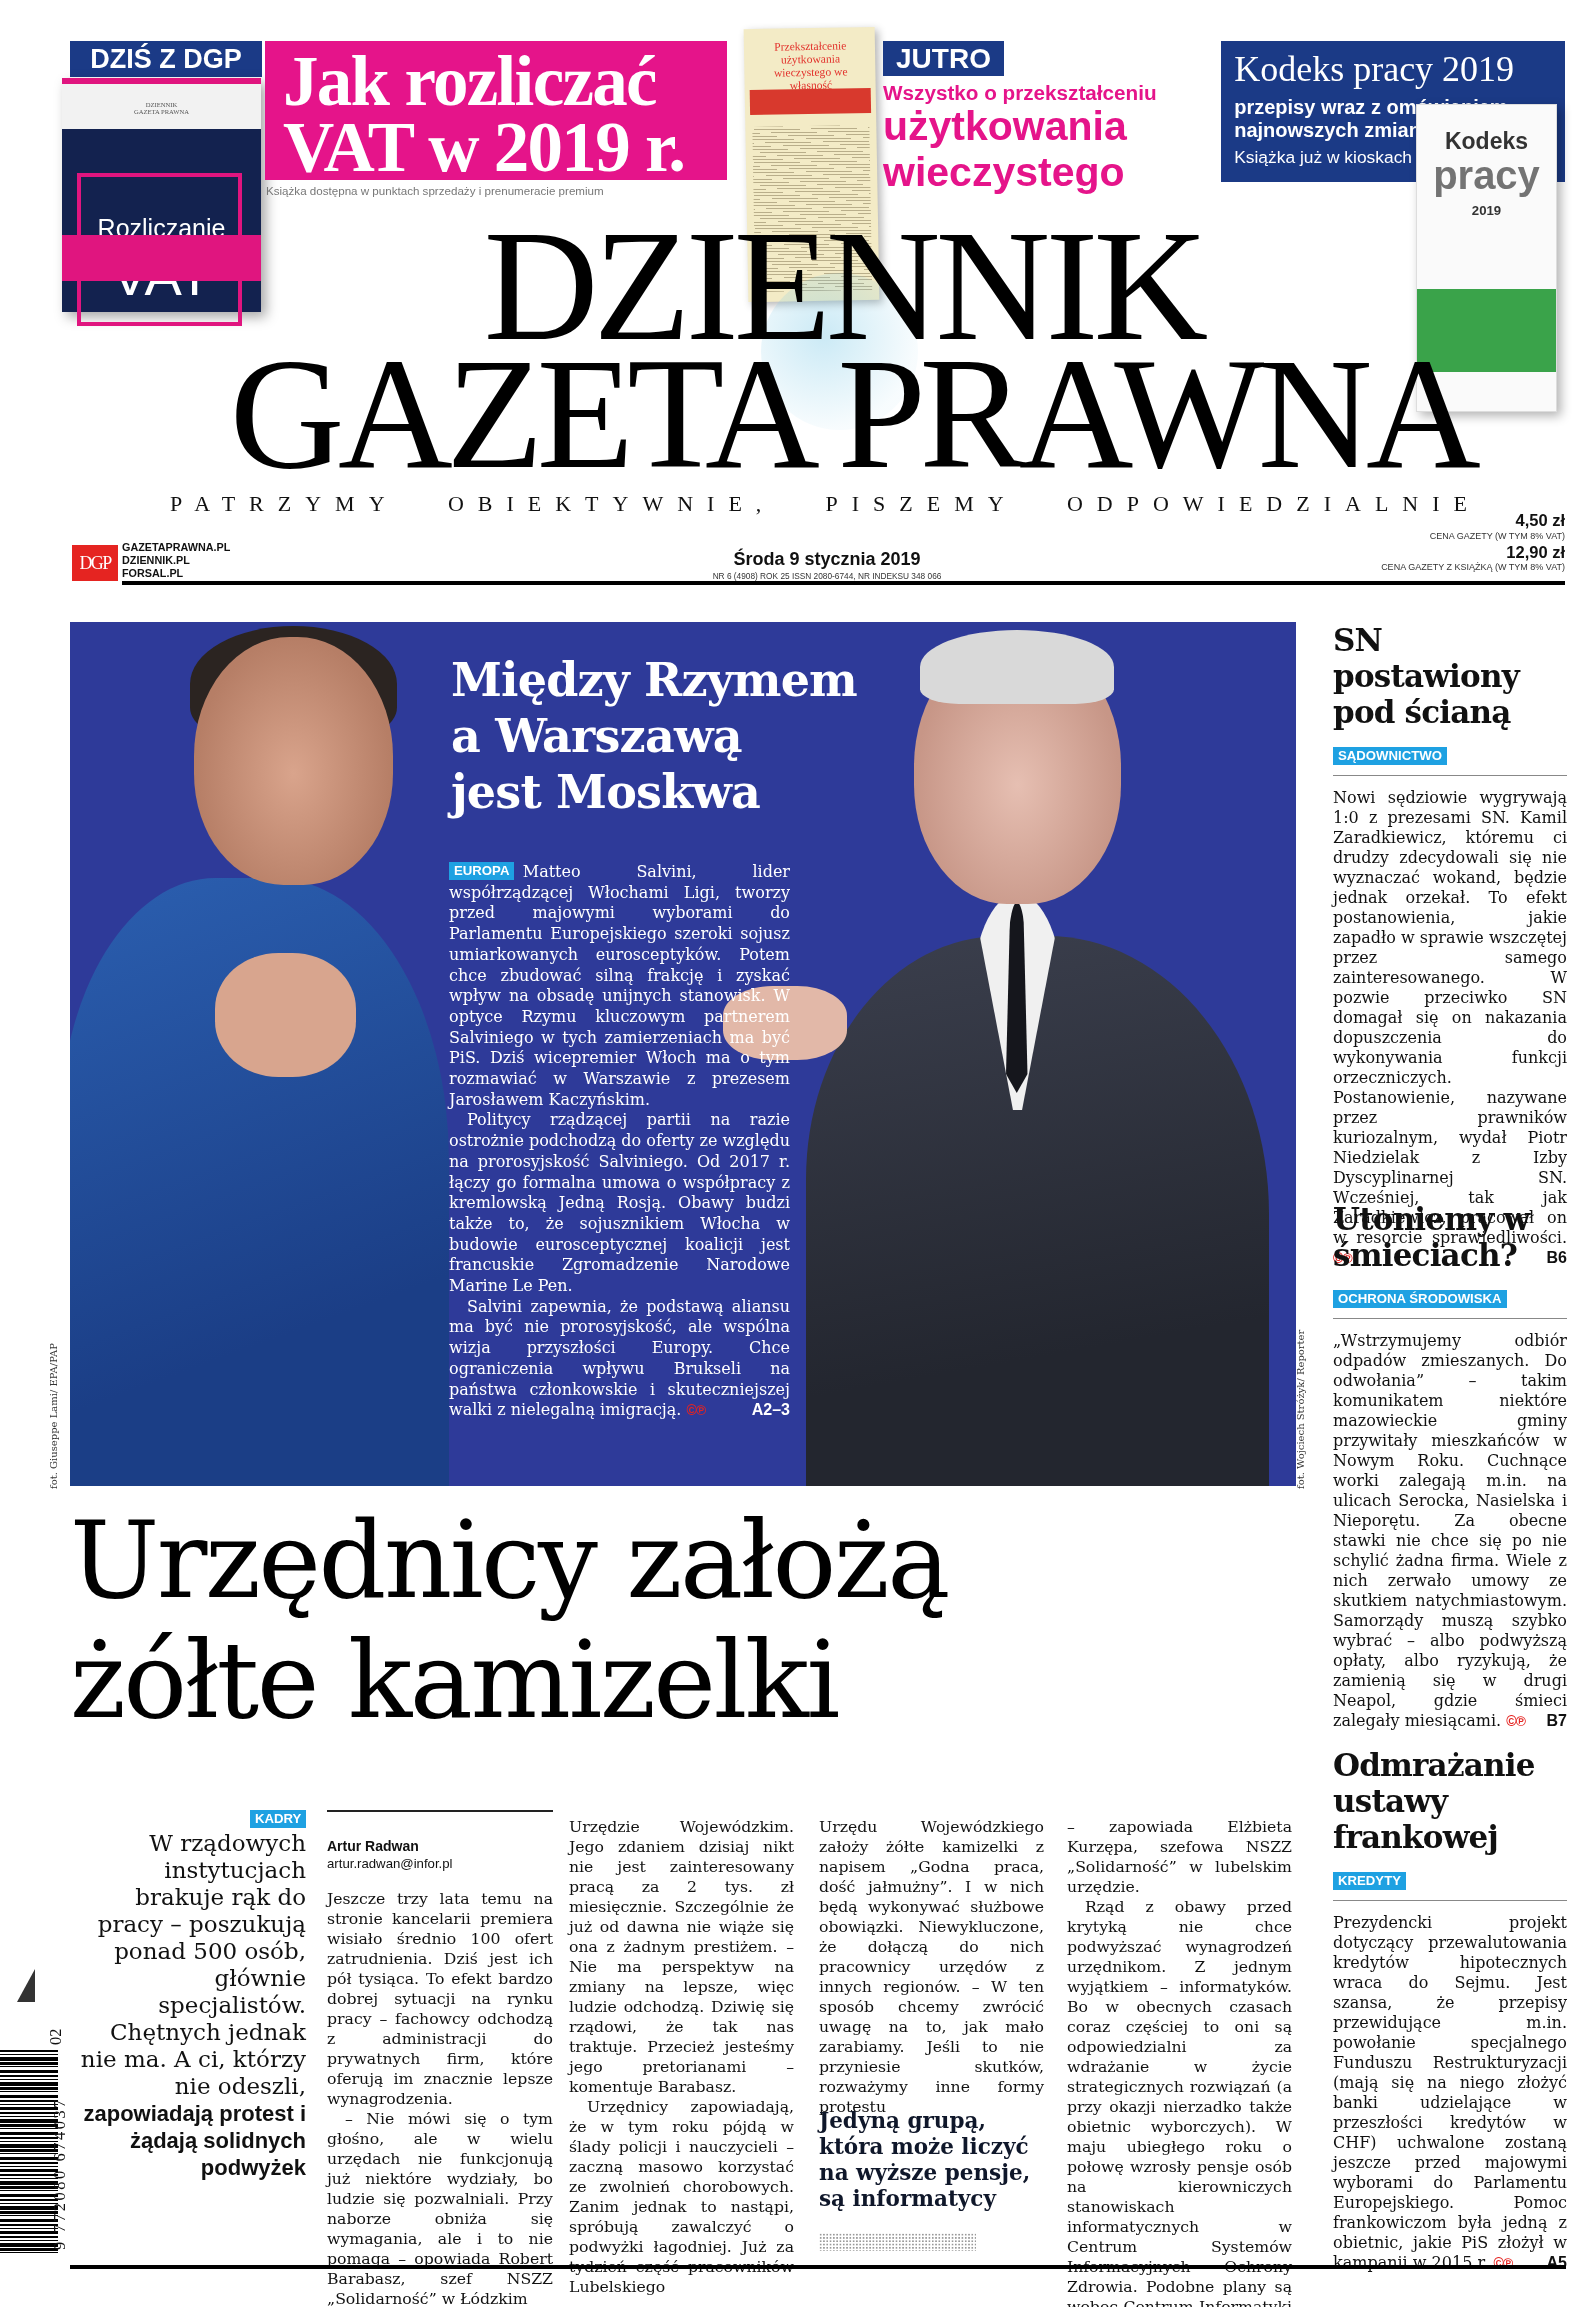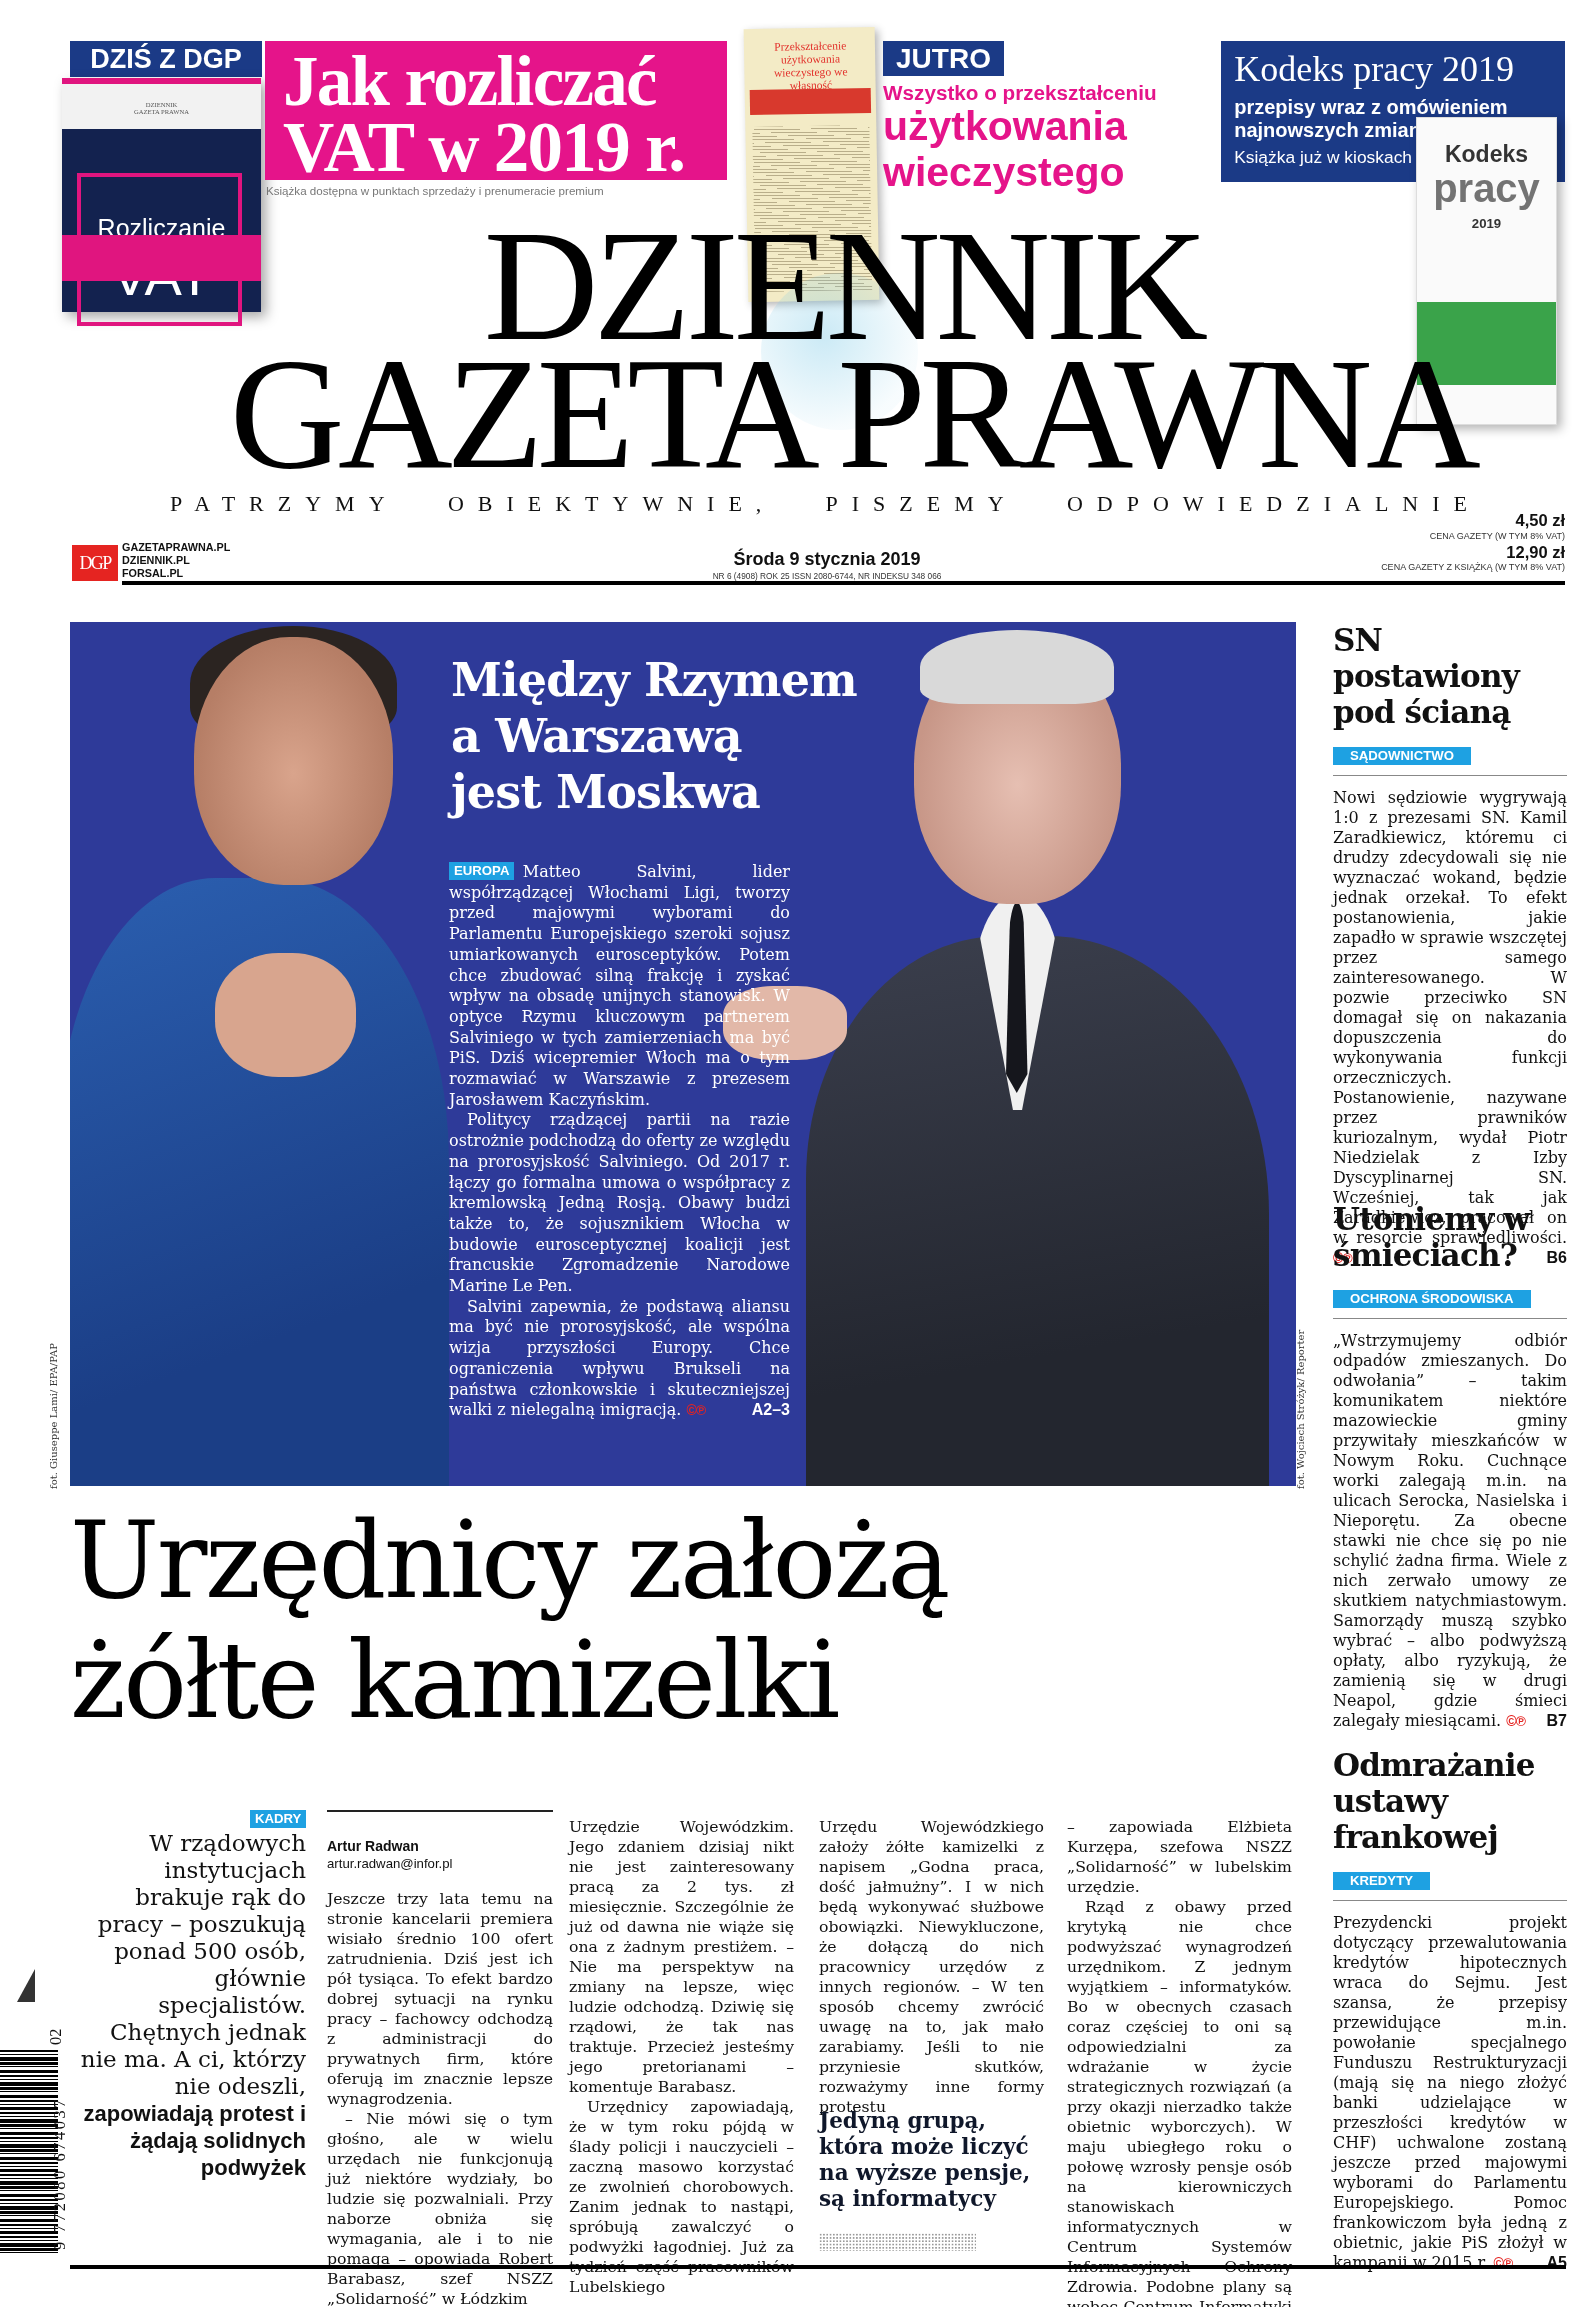--- a/index.html
+++ b/index.html
@@ -29,21 +29,21 @@
   .thumb .lines { position: absolute; top: 98px; left: 6.6px; width: 117px; height: 165px; background: repeating-linear-gradient(#f3ebc6 0 2.5px, #b9ae8a 2.5px 3.3px); }
 
   .jutro { left: 883px; top: 41px; width: 121px; height: 35px; background: #1b3a86; color: #fff; font-weight: bold; font-size: 28px; line-height: 35px; text-align: center; }
   .jutro-l1 { left: 883px; top: 81px; color: #e5148a; font-weight: bold; font-size: 20.7px; }
   .jutro-l2 { left: 883px; top: 103px; color: #e5148a; font-weight: bold; font-size: 41px; line-height: 46px; }
 
   .kodeks { left: 1221px; top: 41px; width: 344px; height: 141px; background: #1b3a86; color: #fff; }
   .kodeks .k1 { position: absolute; left: 13.2px; top: 6.6px; font-family: "Liberation Serif", serif; font-size: 36px; }
   .kodeks .k2 { position: absolute; left: 13.2px; top: 55px; font-weight: bold; font-size: 20px; line-height: 23px; }
   .kodeks .k3 { position: absolute; left: 13.2px; top: 106px; font-size: 17.4px; }
-  .kbook { left: 1416px; top: 117px; width: 141px; height: 308px; background: #fafafa; box-shadow: 4.1px 4.1px 10px rgba(0,0,0,0.3); border: 0.8px solid #ddd; }
+  .kbook { left: 1416px; top: 104px; width: 141px; height: 308px; background: #fafafa; box-shadow: 4.1px 4.1px 10px rgba(0,0,0,0.3); border: 0.8px solid #ddd; }
   .kbook .b1 { position: absolute; top: 23px; width: 100%; text-align: center; color: #333; font-weight: bold; font-size: 23px; }
   .kbook .b2 { position: absolute; top: 48px; width: 100%; text-align: center; color: #737373; font-weight: bold; font-size: 40px; }
   .kbook .b3 { position: absolute; top: 98px; width: 100%; text-align: center; color: #333; font-weight: bold; font-size: 13.2px; }
   .kbook .green { position: absolute; top: 184px; left: 0; width: 100%; height: 83px; background: #3aa34a; }
 
   
   .mast1 { left: 0; width: 1588px; top: 207px; text-align: center; font-family: "Liberation Serif", serif; font-size: 159px; line-height: 157px; letter-spacing: -5px; color: #000; padding-left: 99px; }
   .mast2 { left: 0; width: 1588px; top: 335px; text-align: center; font-family: "Liberation Serif", serif; font-size: 159px; line-height: 157px; letter-spacing: -6.6px; color: #000; padding-left: 116px; }
   .globe { left: 761px; top: 273px; width: 157px; height: 157px; border-radius: 50%;
      background: radial-gradient(circle at 40% 40%, rgba(120,200,230,0.55), rgba(120,200,230,0.08) 70%);
@@ -83,21 +83,21 @@
   .cp { color: #e52421; font-family: "Liberation Sans", sans-serif; font-weight: bold; font-size: 14px; letter-spacing: -0.8px; }
   .pg { float: right; font-family: Liberation Sans, sans-serif; font-weight: bold; }
 
   .cap-left { left: 48px; top: 1324px; width: 33px; height: 165px; }
   .cap-left span, .cap-right span { display: block; transform: rotate(-90deg); transform-origin: left top; position: absolute; top: 165px; left: 0; white-space: nowrap; font-size: 10px; line-height: 11.6px; color: #333; }
   .cap-right { left: 1295px; top: 1324px; width: 33px; height: 165px; }
 
   
   .side { left: 1333px; width: 234px; }
   .side h2 { font-family: "DejaVu Serif", serif; font-weight: bold; font-size: 31px; line-height: 36px; letter-spacing: -0.8px; color: #111; }
-  .side .stag { display: inline-block; background: #1ea1e2; color: #fff; font-family: "Liberation Sans", sans-serif; font-weight: bold; font-size: 13.2px; line-height: 18px; padding: 0 17px; margin-top: 16.5px; }
+  .side .stag { display: inline-block; background: #1ea1e2; color: #fff; font-family: "Liberation Sans", sans-serif; font-weight: bold; font-size: 13.2px; line-height: 18px; padding: 0 5px; margin-top: 16.5px; }
   .side .hr { height: 1.7px; background: #888; margin: 10px 0 11.6px; }
   .side .body { font-family: "DejaVu Serif", serif; font-size: 16px; line-height: 20px; text-align: justify; color: #111; }
 
   
   .headline { left: 70px; top: 1501px; width: 1241px; font-family: "DejaVu Serif", serif; font-size: 106px; line-height: 120px; letter-spacing: -2.5px; color: #000; }
 
   
   .kadry-tag { left: 250px; top: 1810px; }
   .lead { left: 79px; top: 1830px; width: 227px; text-align: right; font-family: "DejaVu Serif", serif; font-size: 23px; line-height: 27px; color: #111; }
   .lead b { font-family: "Liberation Sans", sans-serif; font-weight: bold; font-size: 22px; }

